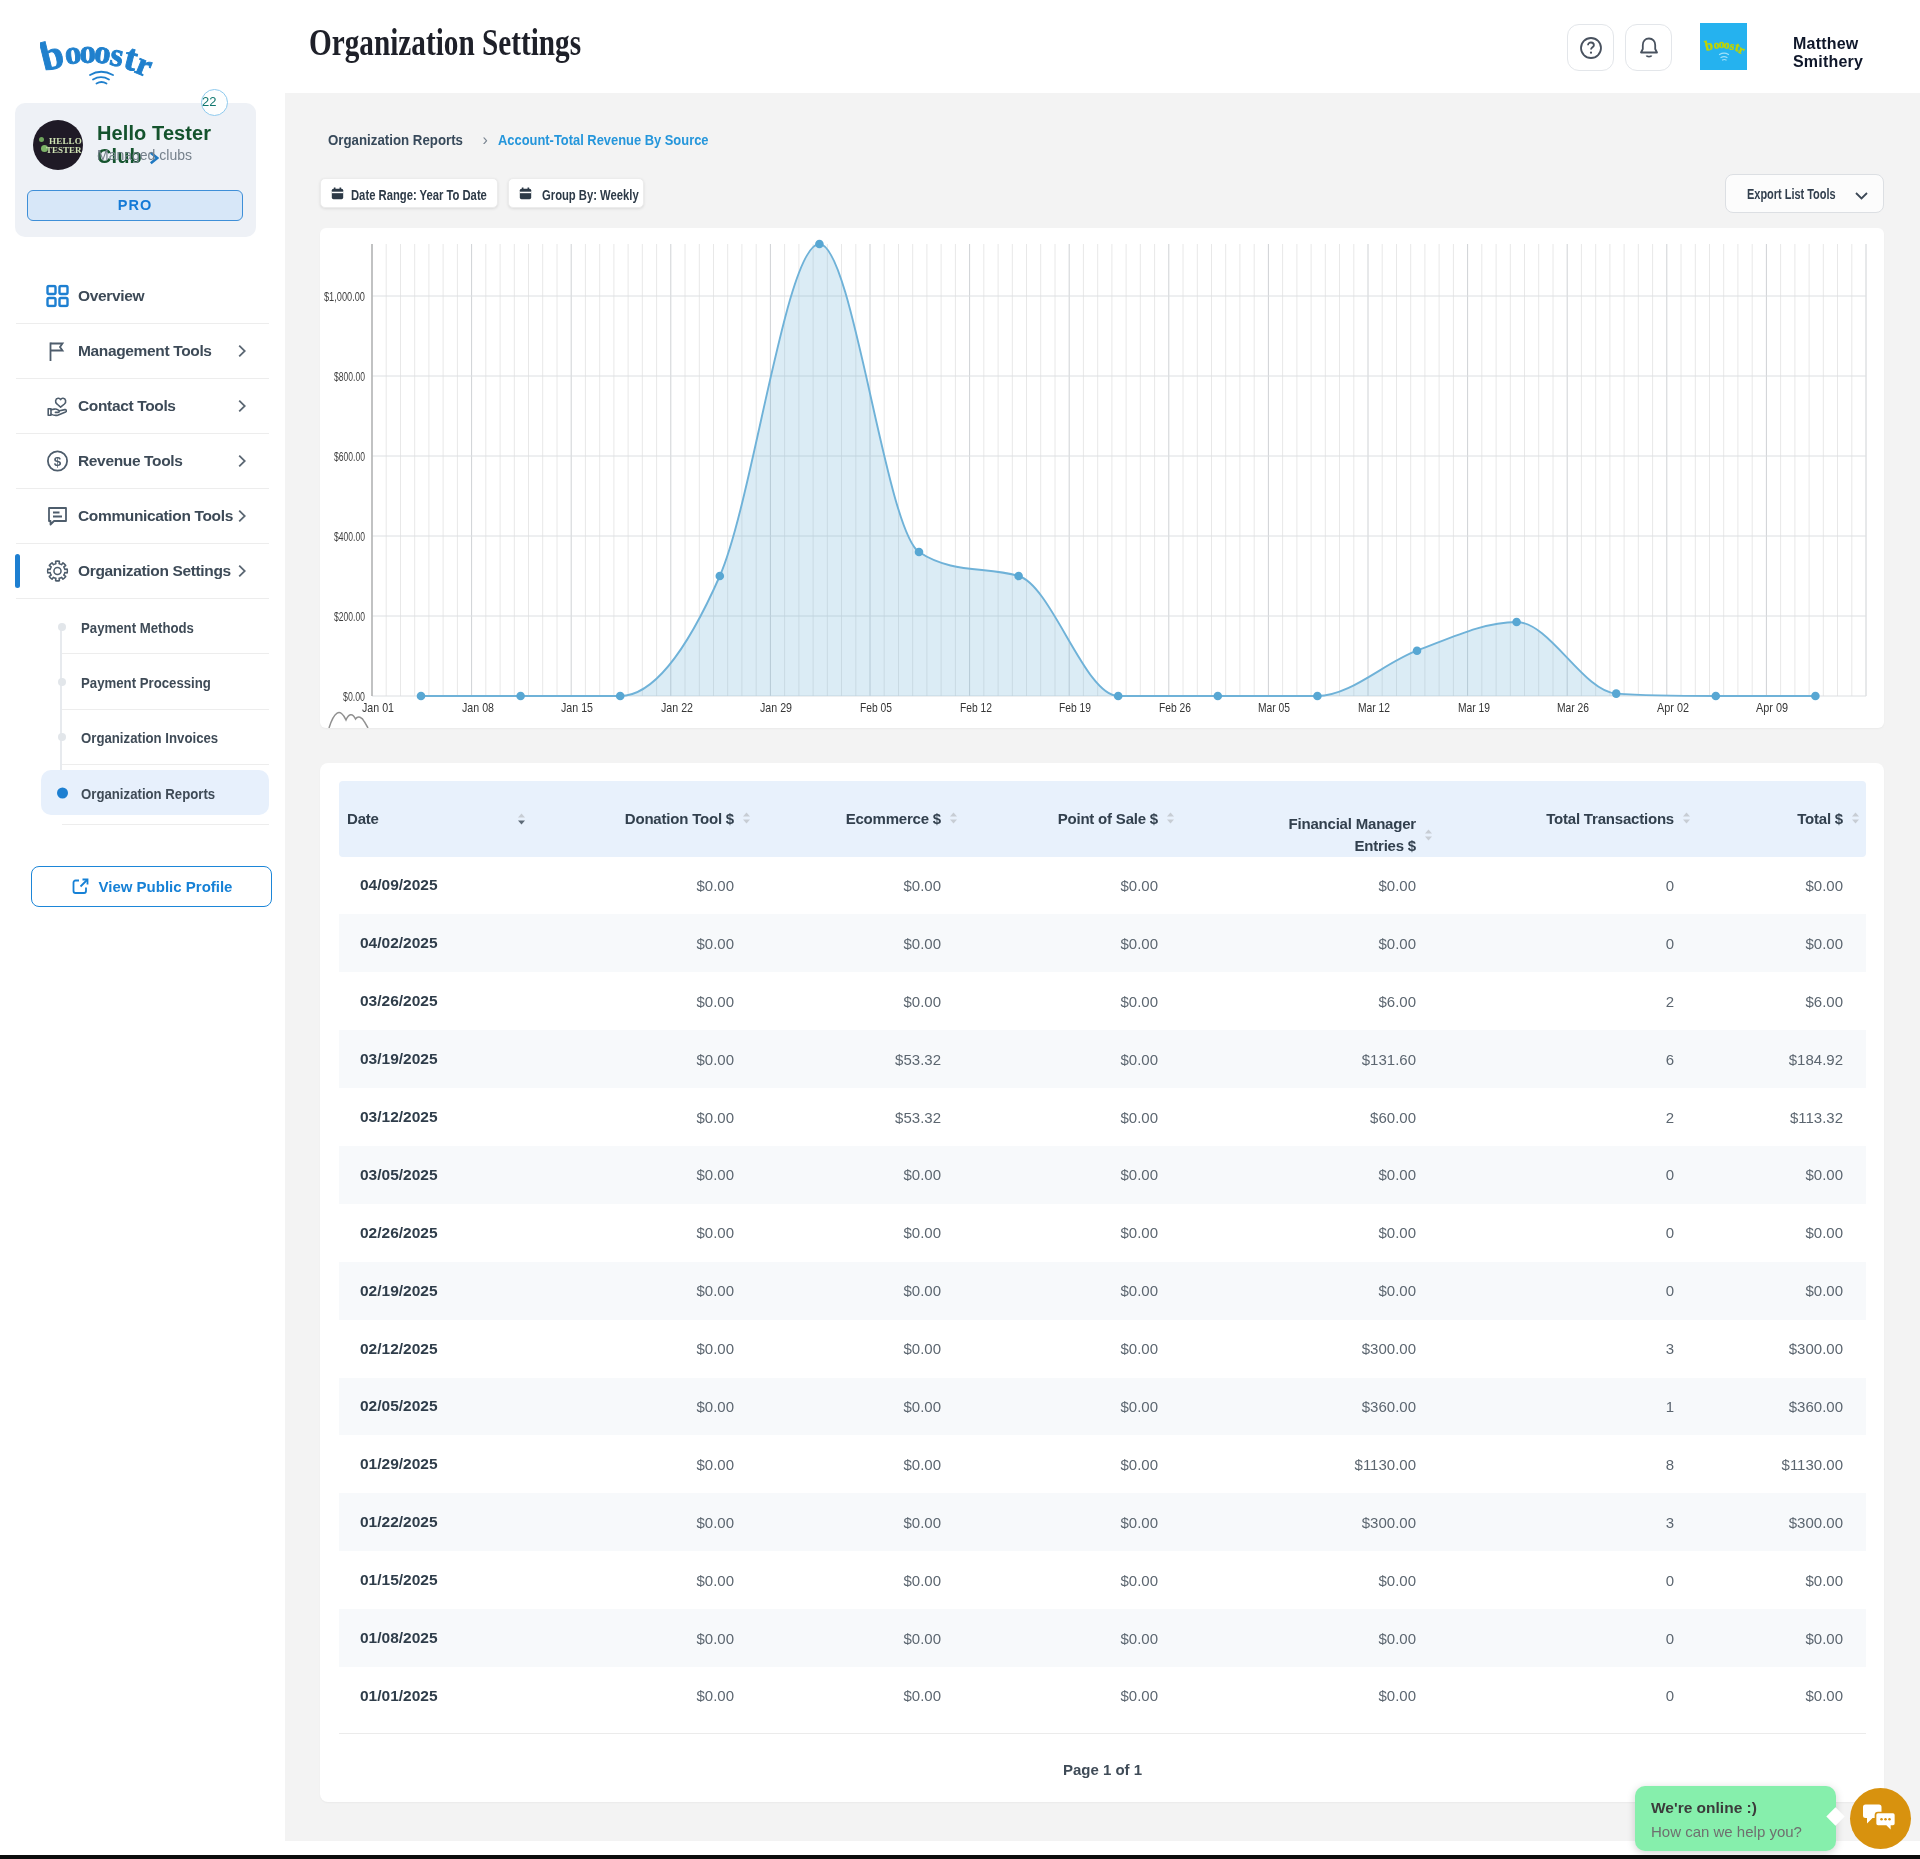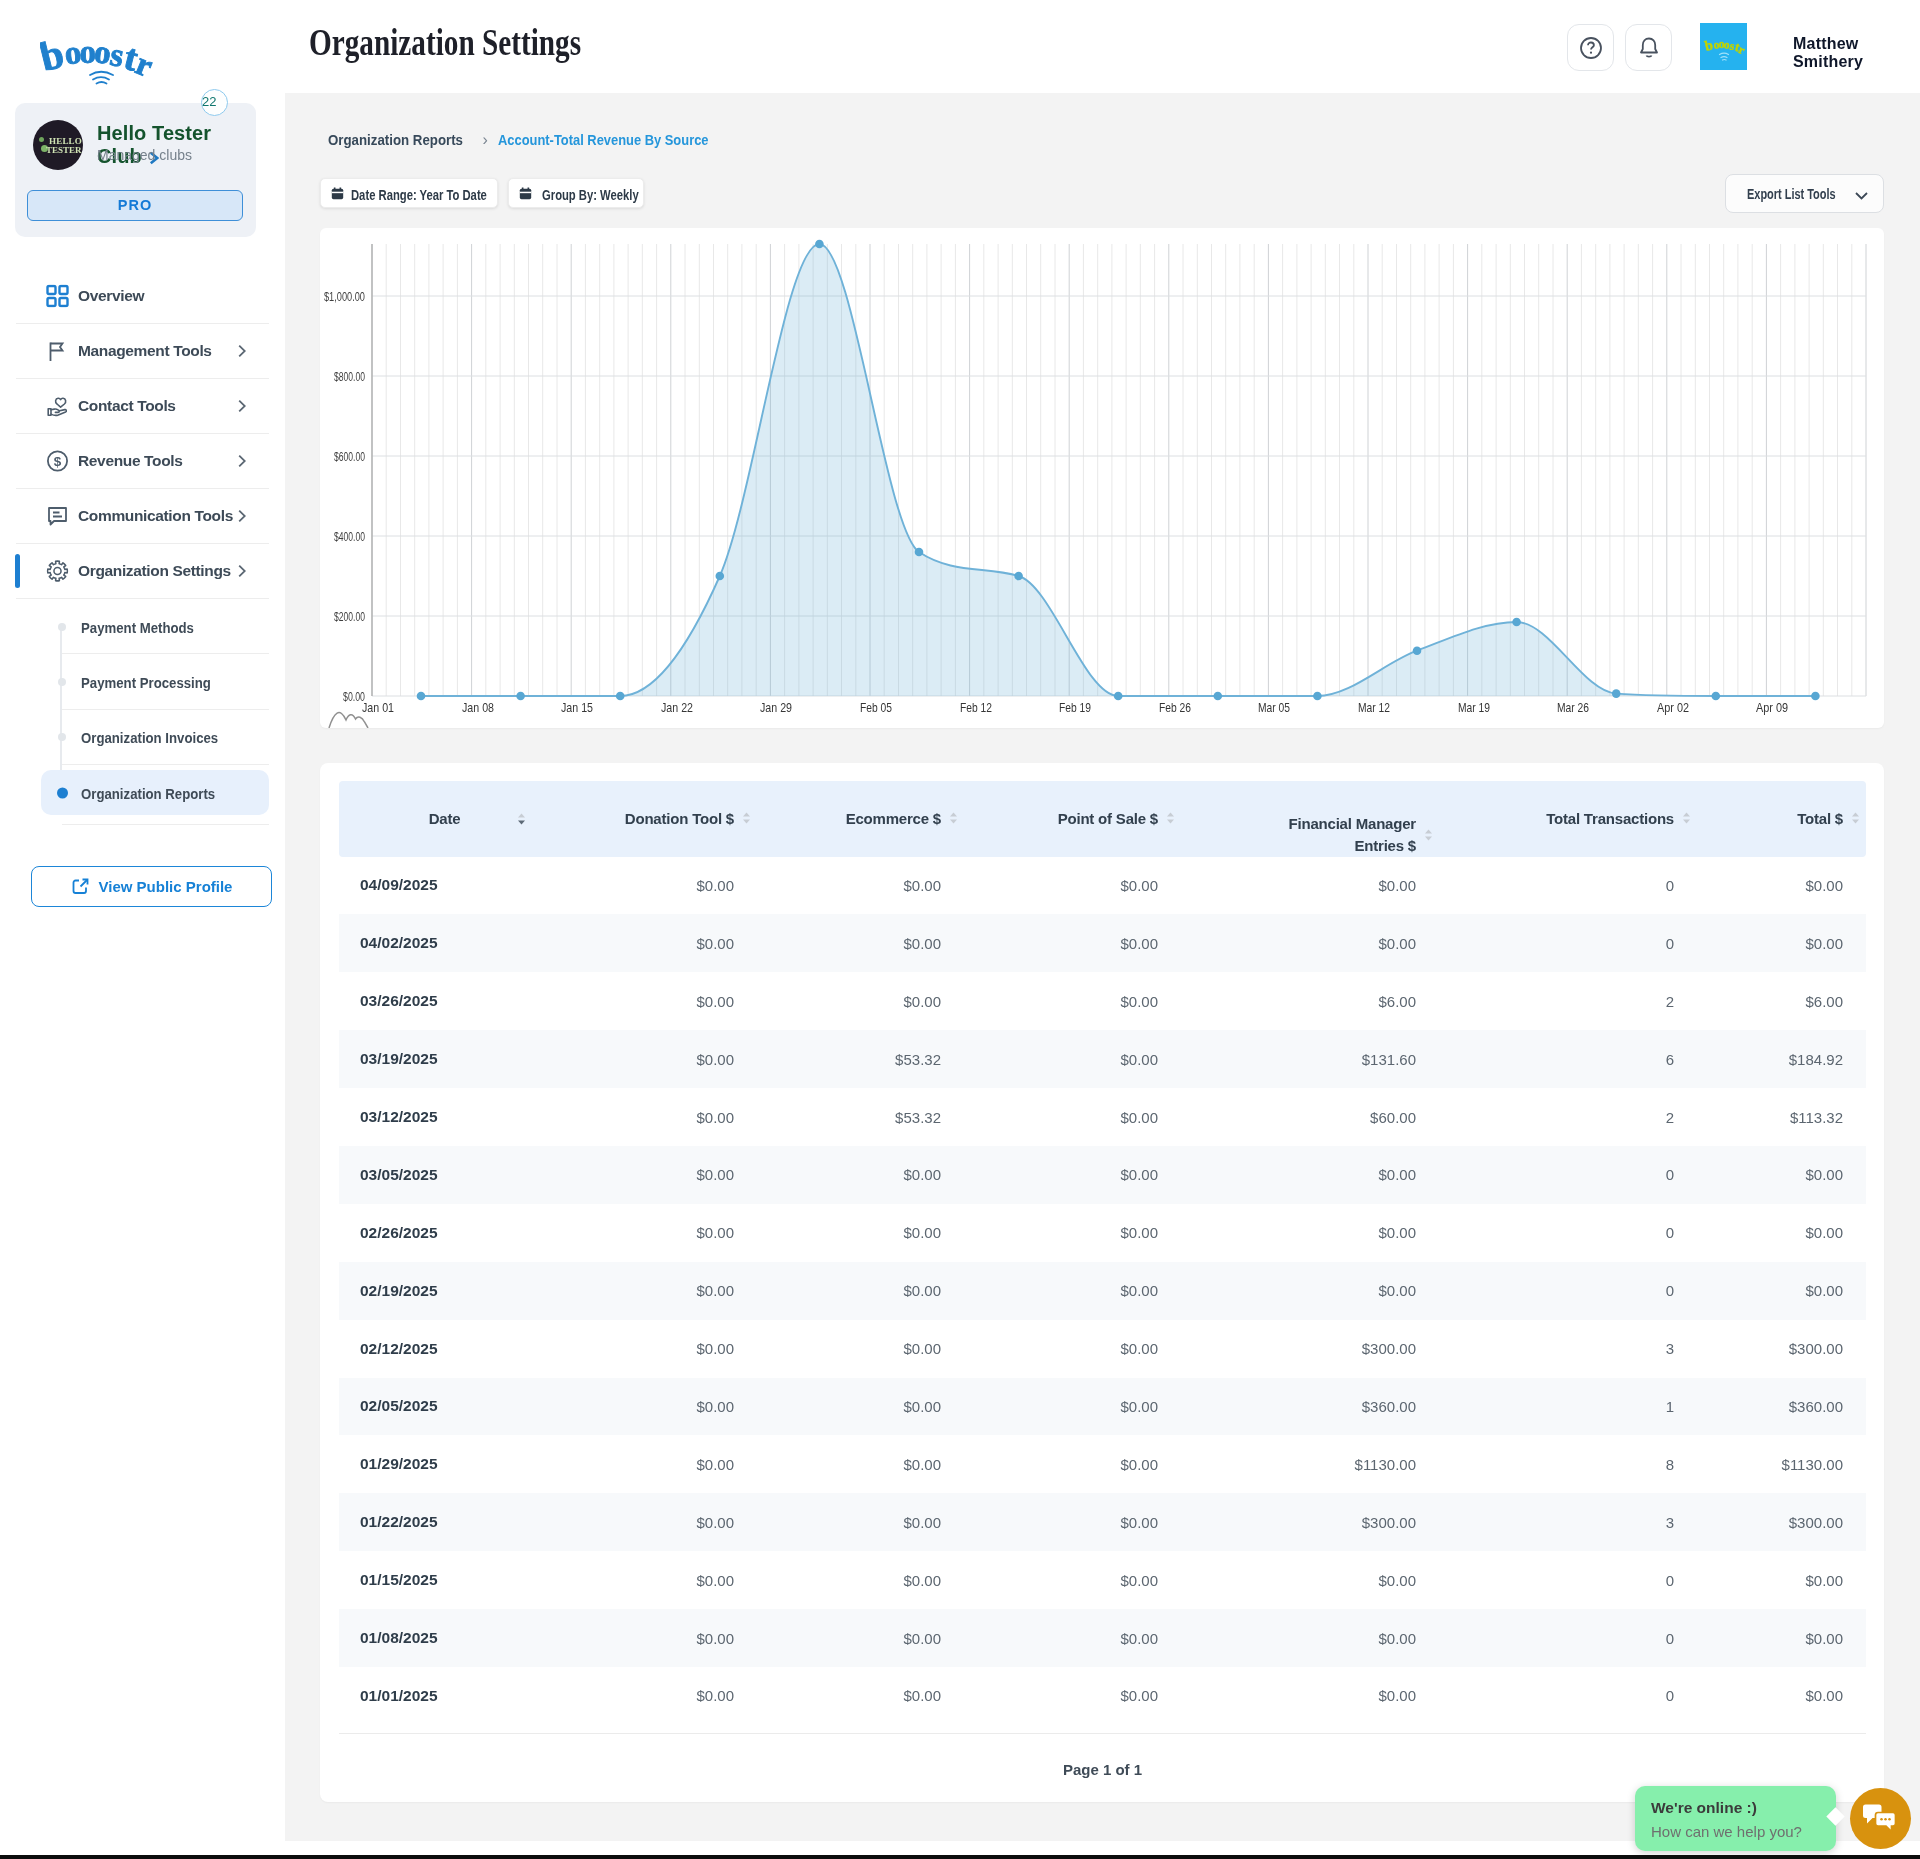--- a/index.html
+++ b/index.html
@@ -59,21 +59,21 @@
 
 .chartcard { position:absolute; left:320px; top:228px; width:1564px; height:500px; background:#fff; border-radius:6px; box-shadow:0 1px 2px rgba(0,0,0,.04); z-index:6; }
 .tablecard { position:absolute; left:320px; top:763px; width:1564px; height:1039px; background:#fff; border-radius:8px; box-shadow:0 1px 2px rgba(0,0,0,.04); z-index:6; }
 
 table.rep { position:absolute; left:19px; top:18px; width:1527px; border-collapse:collapse; table-layout:fixed; }
 table.rep col.c0 { width:190px; } table.rep col.c1 { width:205px; } table.rep col.c2 { width:207px; }
 table.rep col.c3 { width:217px; } table.rep col.c4 { width:258px; } table.rep col.c5 { width:258px; }
 table.rep col.c6 { width:192px; }
 table.rep thead tr { height:68px; }
 table.rep th { background:#e8f1fc; font-size:15px; font-weight:bold; color:#32404e; text-align:right; position:relative; padding:0; vertical-align:middle; line-height:1.45; letter-spacing:-0.2px; }
-table.rep th.date { text-align:center; padding-left:21px; border-radius:4px 0 0 4px; }
+table.rep th.date { text-align:left; padding-left:8px; border-radius:4px 0 0 4px; }
 table.rep th.last { border-radius:0 4px 4px 0; padding-right:23px; }
 table.rep td { font-size:15px; color:#5c6670; text-align:right; height:57.9px; padding:0; }
 table.rep td.date { text-align:left; padding-left:21px; font-weight:bold; color:#2f3d4a; font-size:15.5px; }
 table.rep td.last { padding-right:23px; }
 table.rep tr.alt td { background:#f7f9fb; }
 .sorti { position:absolute; right:-17px; top:50%; margin-top:-6px; z-index:5; }
 th.date .sorti { left:178px; right:auto; }
 .pagerow { position:absolute; left:19px; top:970px; width:1527px; border-top:1px solid #ebebeb; text-align:center; }
 .pagerow span { display:inline-block; margin-top:27px; font-size:15px; font-weight:bold; color:#3f4b57; }
 

